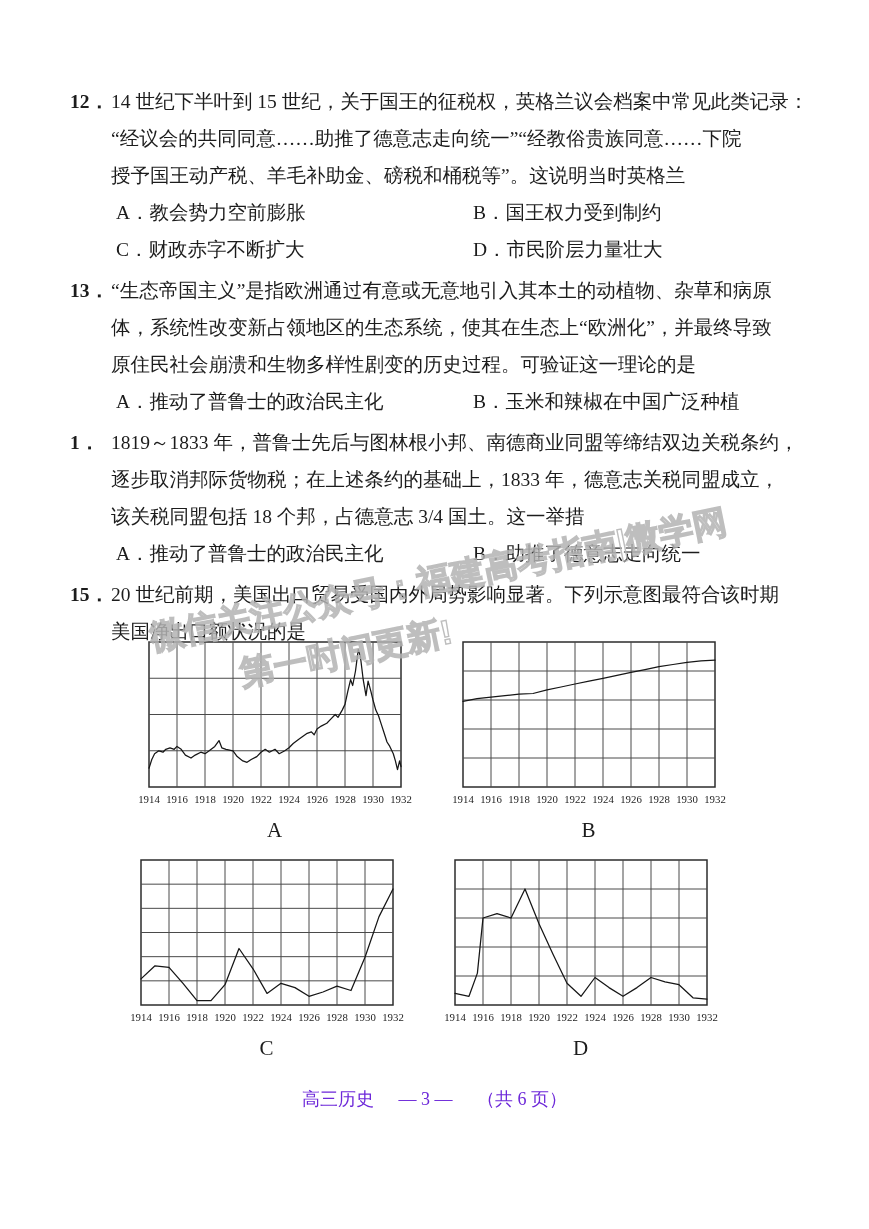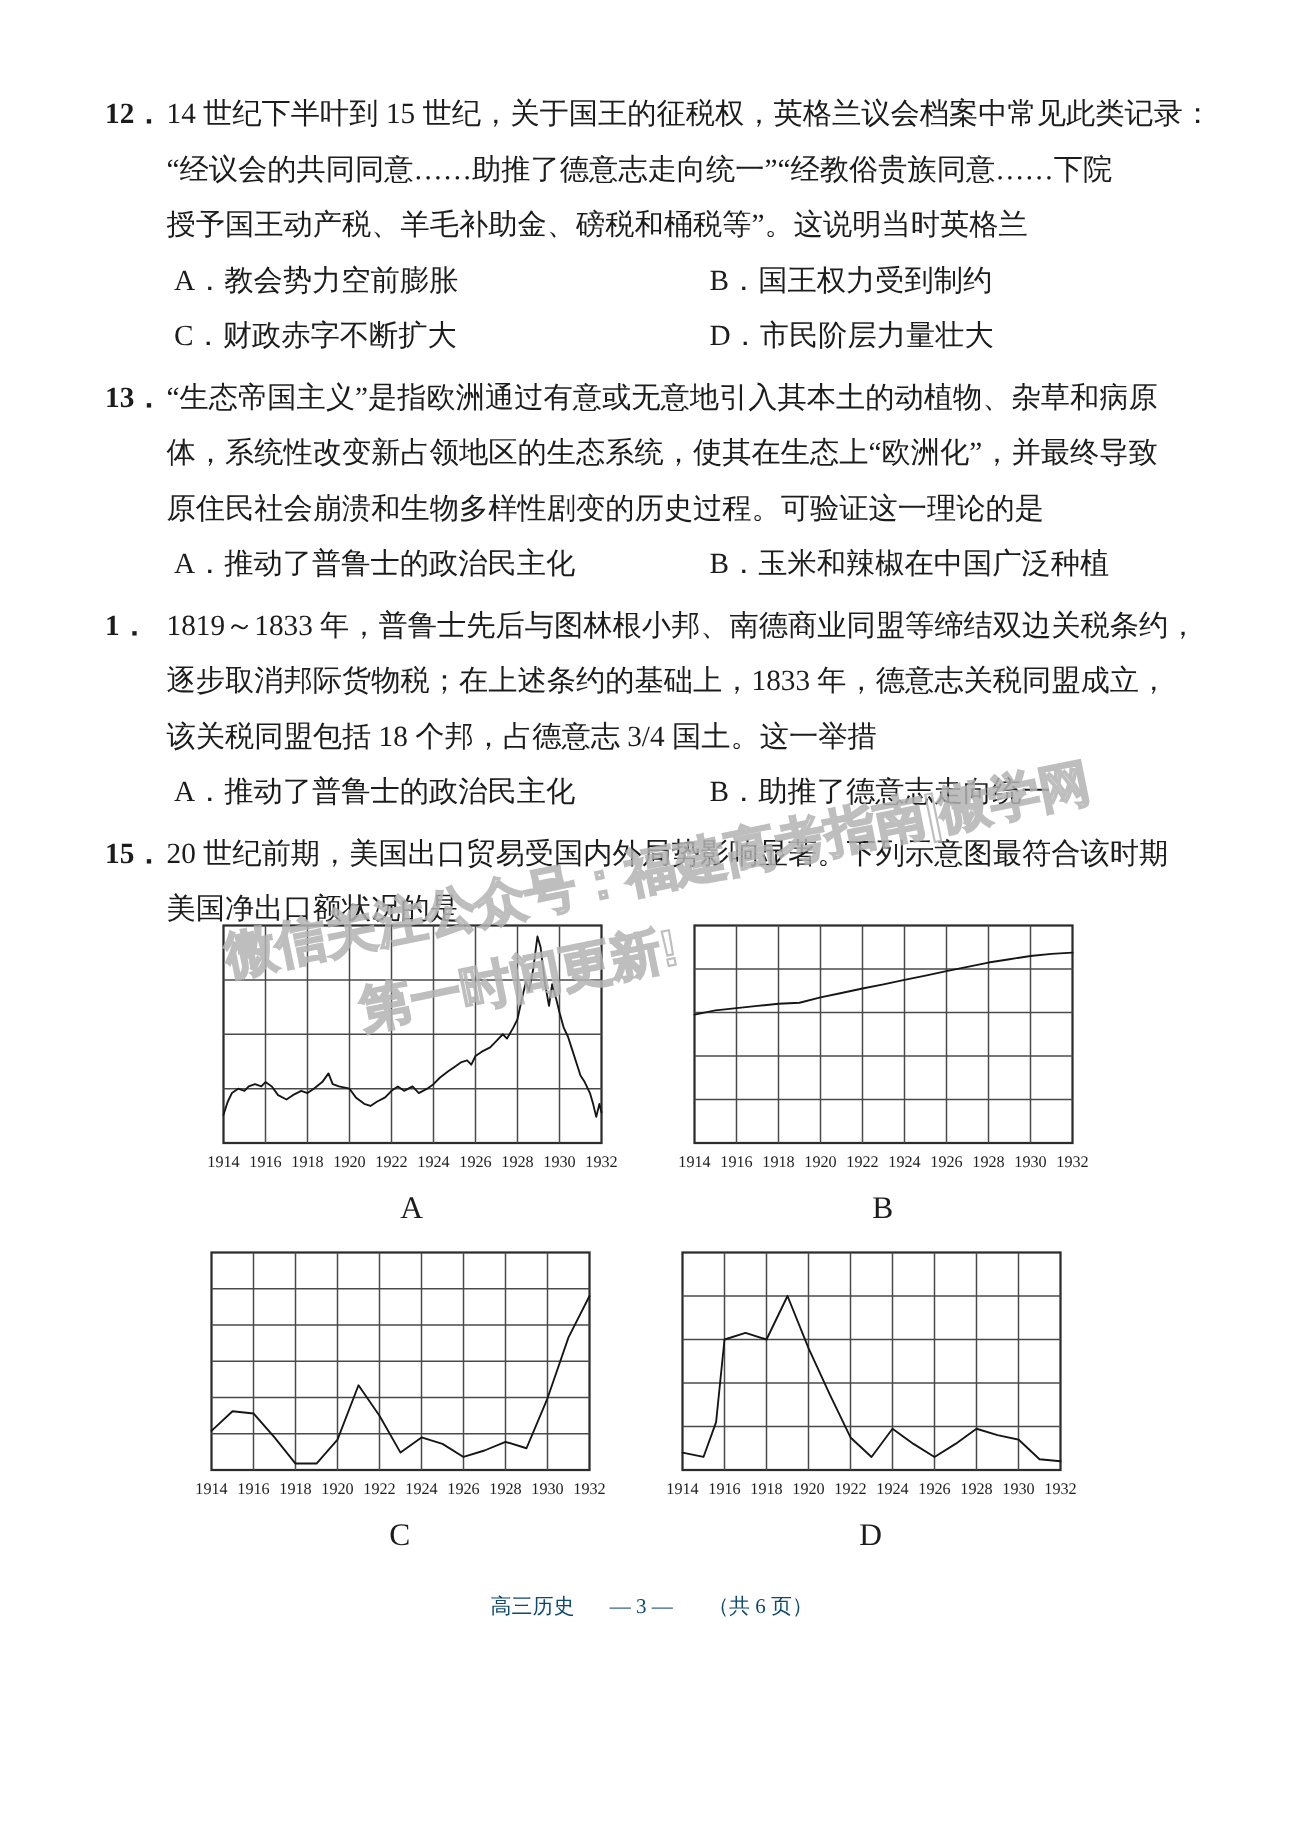--- a/index.html
+++ b/index.html
@@ -5,42 +5,42 @@
   html,body{margin:0;padding:0;background:#9b9b9b;}
   .page{
     position:relative;
     width:869px;height:1229px;
     margin:0 auto;
     background:#ffffff;
     font-family:"Liberation Serif","DejaVu Serif",serif;
     color:#1c1c1c;
     overflow:hidden;
   }
-  .content{padding-top:58px;}
+  .content{padding-top:83px;}
   .q{display:flex;margin:0 58px 4px 70px;font-size:19.5px;line-height:37px;}
   .qnum{width:41px;flex-shrink:0;font-weight:bold;}
   .qbody{flex:1;}
   .stem-line{white-space:nowrap;}
   .opt-row{display:flex;padding-left:5px;gap:27px;}
   .opt{width:330px;flex-shrink:0;white-space:nowrap;}
   .opt:last-child{width:auto;}
 
   .charts{margin-top:-13px;}
   .chart-row{display:flex;}
   .row1{margin-left:137px;gap:38px;}
   .row2{margin-left:129px;gap:38px;margin-top:16px;}
   .chart-cell{width:276px;}
   .chart-cell svg{display:block;}
   .chart-cell svg text{font-family:"Liberation Serif","DejaVu Serif",serif;}
   .chart-letter{
     text-align:center;font-size:21px;line-height:26px;margin-top:6px;
     letter-spacing:1px;
   }
   .footer{
-    margin-top:26px;text-align:center;font-size:14px;color:#0c4a6e;
+    margin-top:26px;text-align:center;font-size:18px;color:#6d28d9;
   }
   .footer span{margin:0 10px;}
   .watermark{
     position:absolute;z-index:3;pointer-events:none;
     font-family:"Liberation Sans","DejaVu Sans",sans-serif;
     font-weight:700;
     color:transparent;
     -webkit-text-stroke:1.4px #b3b3b3;
     opacity:.85;
     white-space:nowrap;

